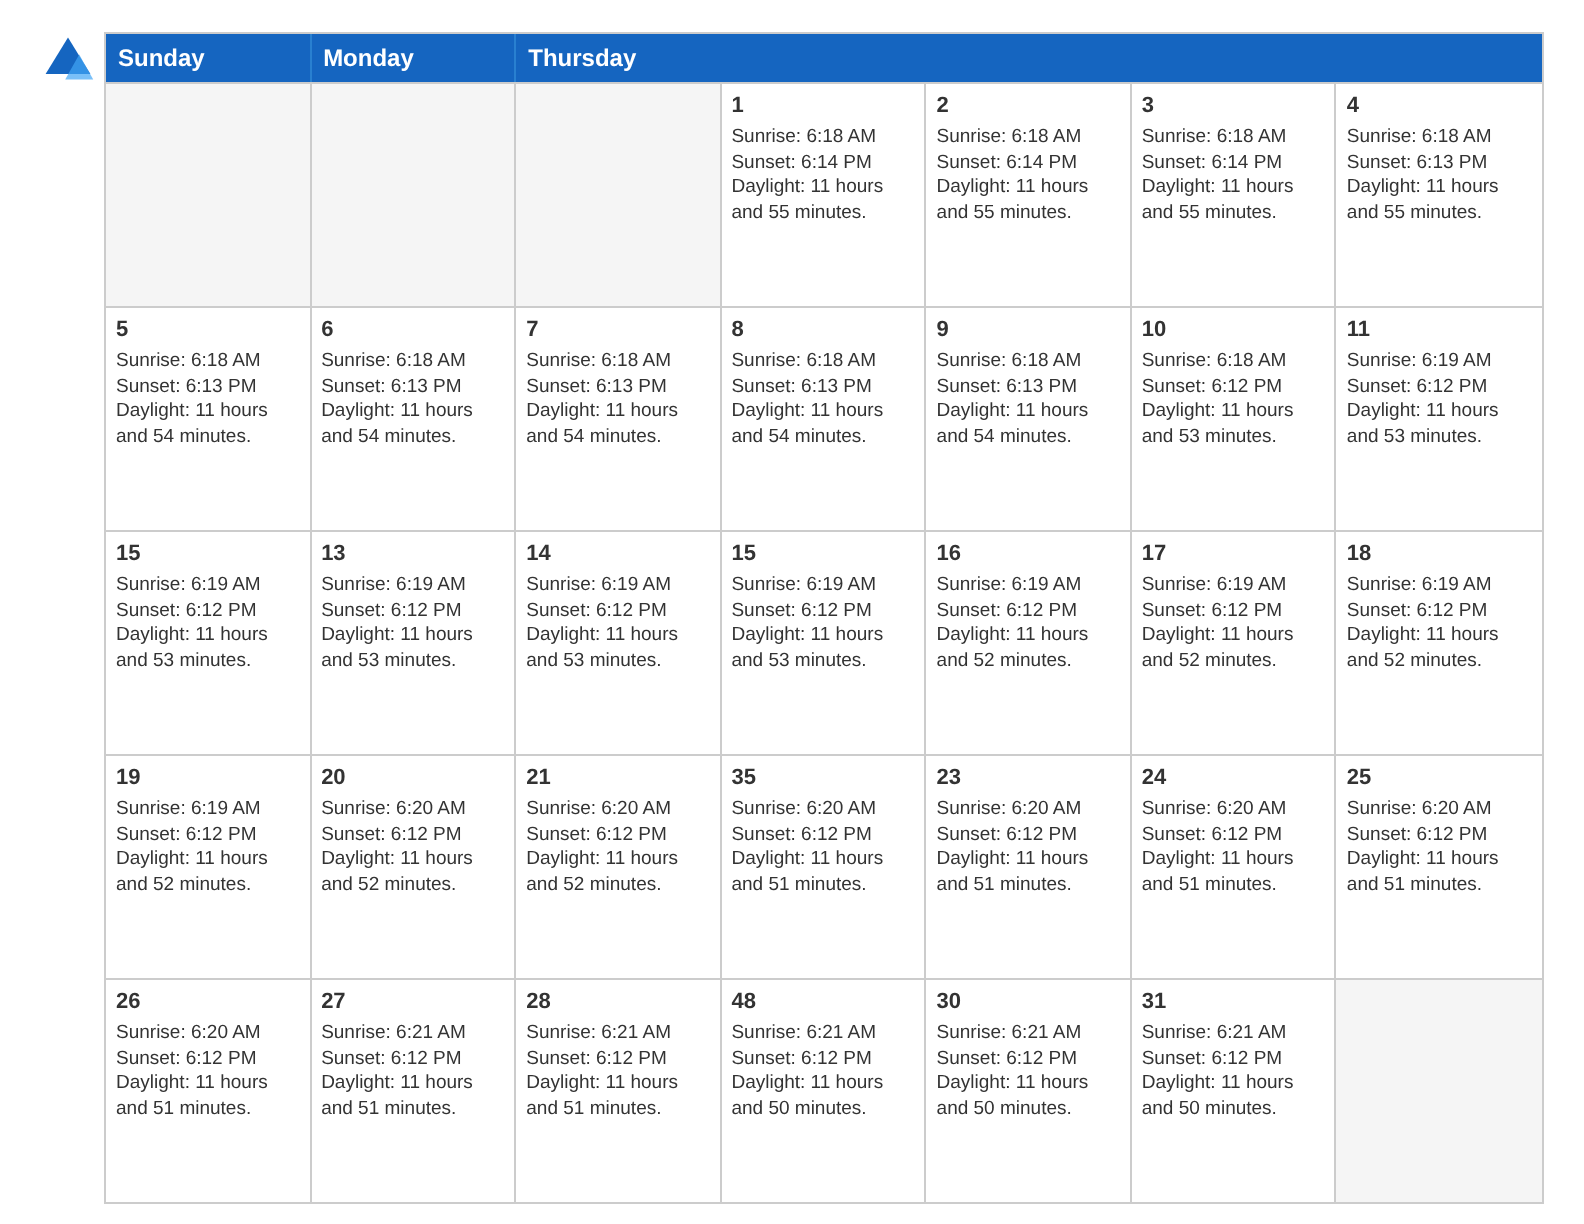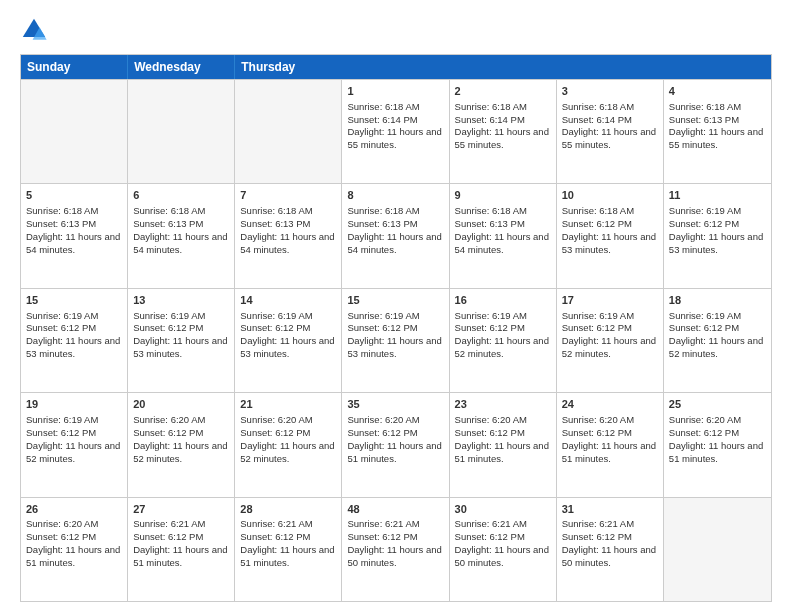--- a/index.html
+++ b/index.html
@@ -8,21 +8,21 @@
       background: #fff;
       width: 792px;
       height: 612px;
       overflow: hidden;
     }
     .page {
       width: 792px;
       height: 612px;
       padding: 16px 20px 10px 20px;
       display: flex;
-      flex-direction: column;
+      flex-direction: row;
     }
     .header {
       display: flex;
       justify-content: space-between;
       align-items: flex-start;
       margin-bottom: 10px;
     }
     .logo {
       display: flex;
       align-items: center;
@@ -119,21 +119,21 @@
     </div>
     <div class="title-block">
       <h1></h1>
       <p></p>
     </div>
   </div>
 
   <div class="calendar">
     <div class="cal-header-row">
     <div class="cal-header-cell">Sunday</div>
-        <div class="cal-header-cell">Wednesday</div>
+        <div class="cal-header-cell">Monday</div>
         <div class="cal-header-cell">Thursday</div>
       </div>
     <div class="cal-body">
     <div class="cal-row">
           <div class="cal-cell empty"></div>
           <div class="cal-cell empty"></div>
           <div class="cal-cell empty"></div>
           <div class="cal-cell"><span class="day-num">1</span><span>Sunrise: 6:18 AM</span><br><span>Sunset: 6:14 PM</span><br><span>Daylight: 11 hours and 55 minutes.</span></div>
           <div class="cal-cell"><span class="day-num">2</span><span>Sunrise: 6:18 AM</span><br><span>Sunset: 6:14 PM</span><br><span>Daylight: 11 hours and 55 minutes.</span></div>
           <div class="cal-cell"><span class="day-num">3</span><span>Sunrise: 6:18 AM</span><br><span>Sunset: 6:14 PM</span><br><span>Daylight: 11 hours and 55 minutes.</span></div>

